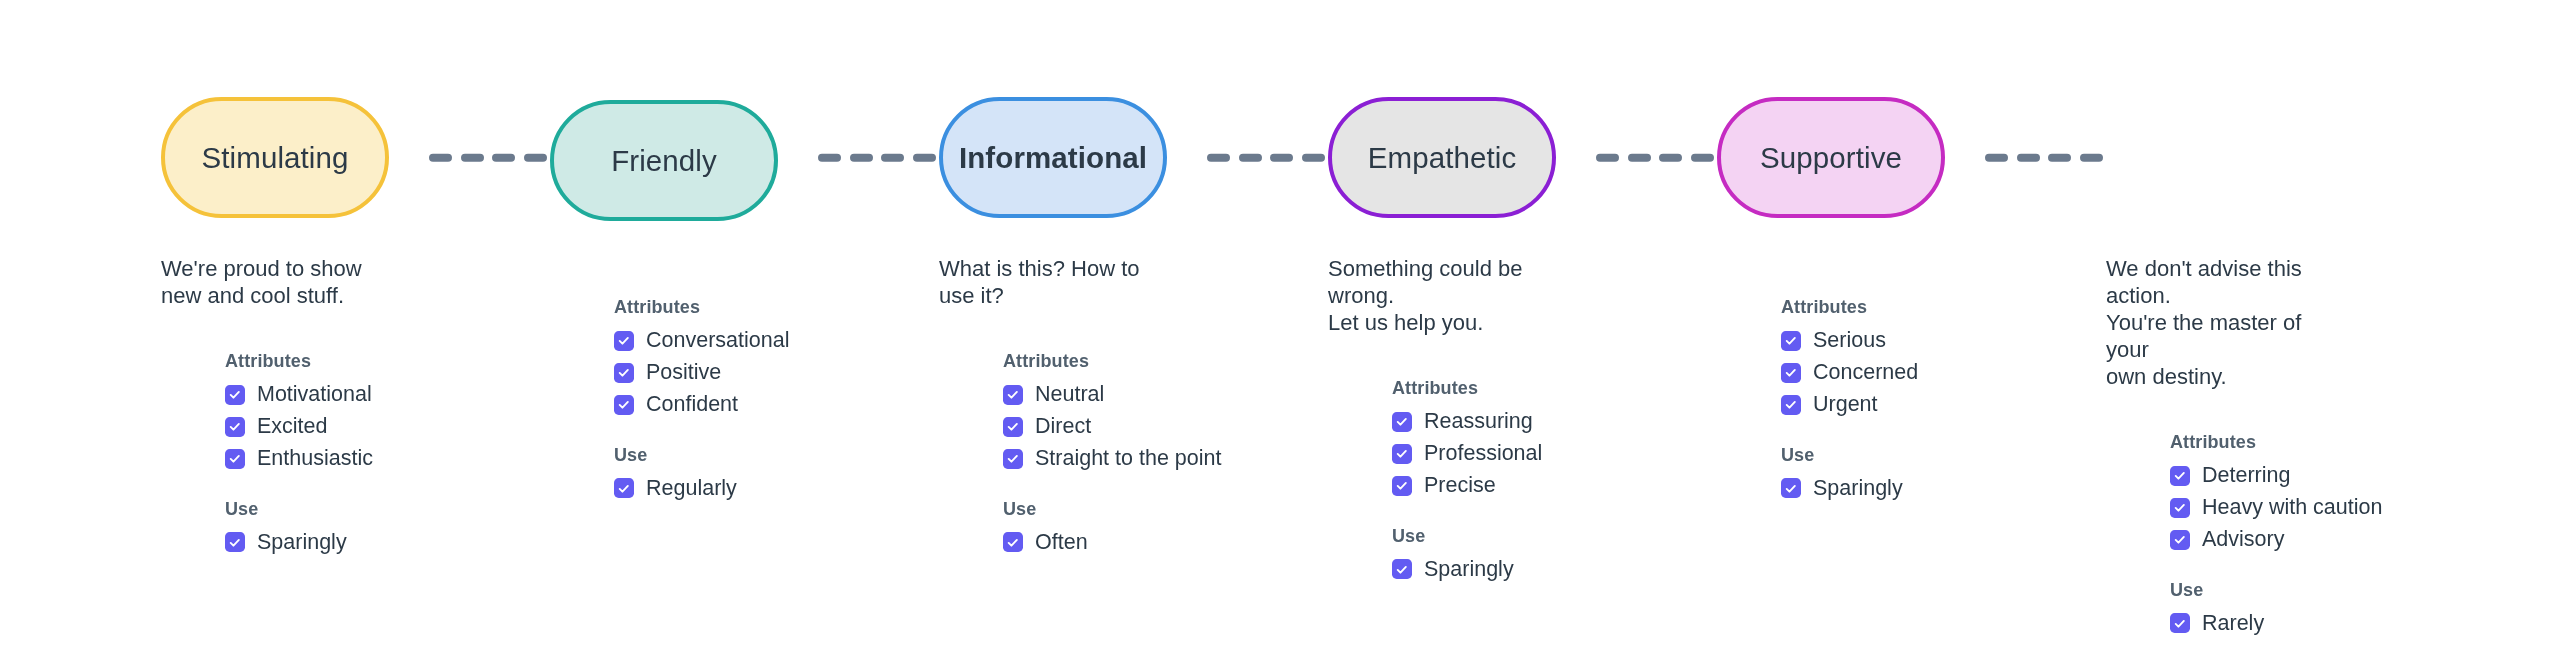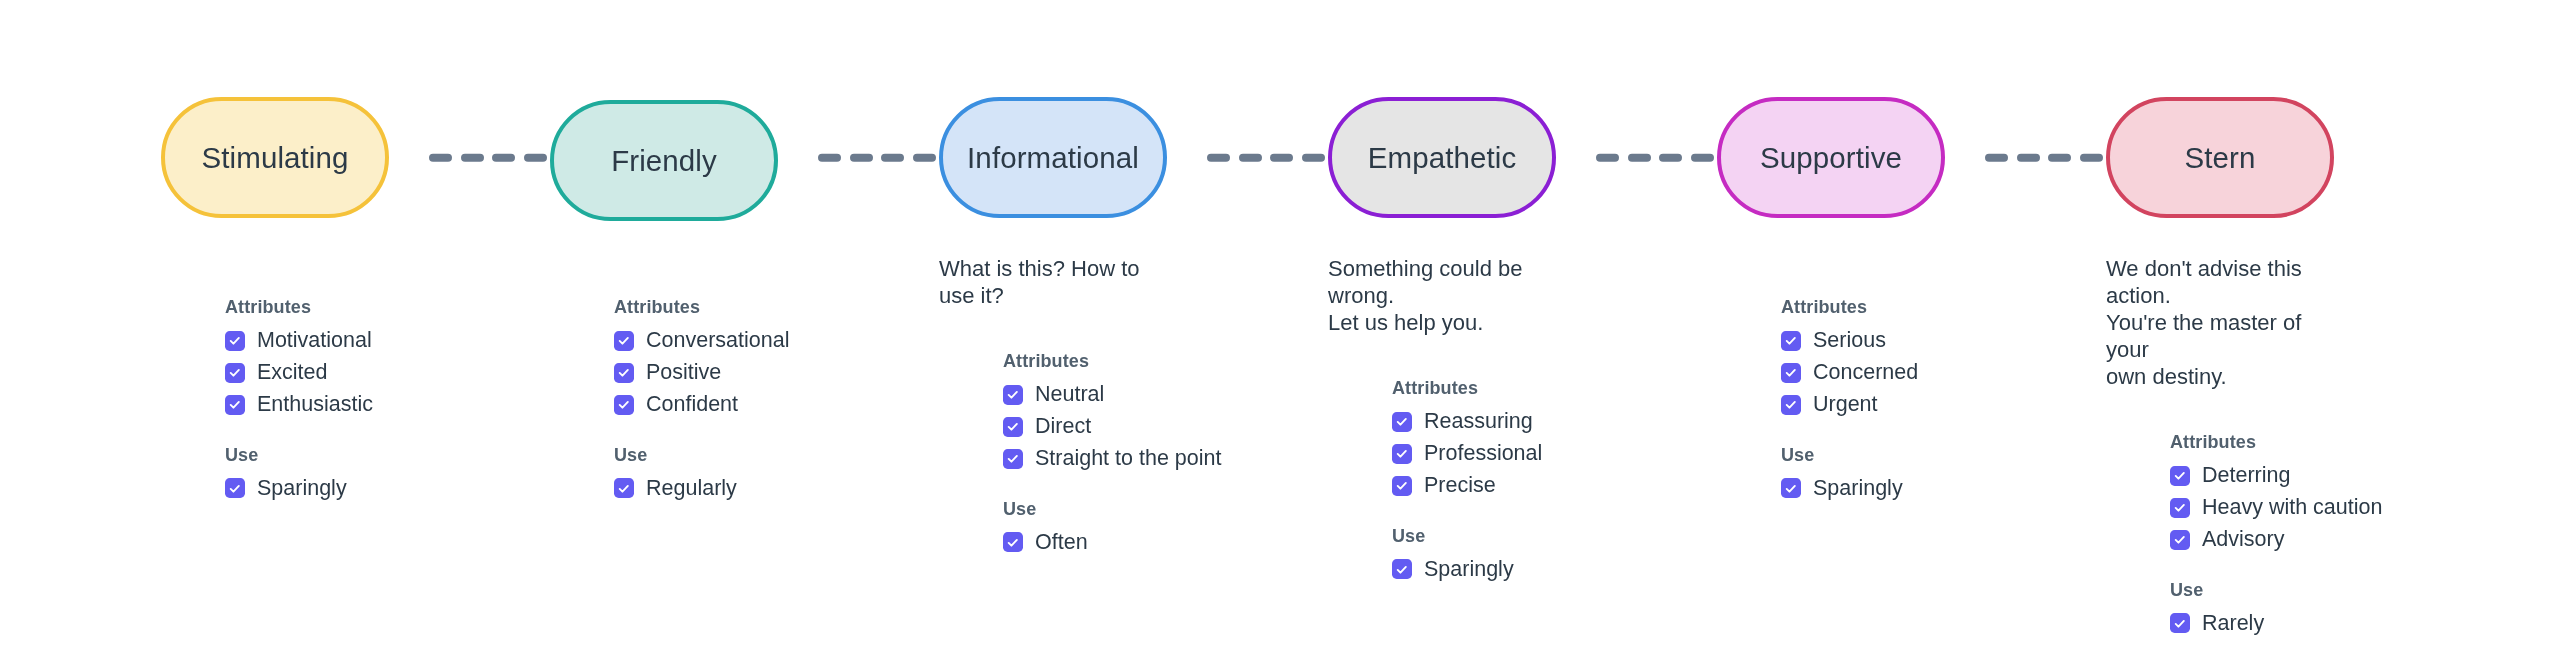--- a/index.html
+++ b/index.html
@@ -156,21 +156,21 @@
       <div class="pill-cell">
         <div class="pill" style="background: rgb(207, 234, 230); border-color: rgb(31, 171, 155); margin-top: 6px;">Friendly</div>
         <div class="connector">
           <span class="dash" style="background: rgb(107, 122, 141);"></span>
           <span class="dash" style="background: rgb(107, 122, 141);"></span>
           <span class="dash" style="background: rgb(107, 122, 141);"></span>
           <span class="dash" style="background: rgb(107, 122, 141);"></span>
         </div>
       </div>
       <div class="pill-cell">
-        <div class="pill" style="background: rgb(212, 228, 248); border-color: rgb(59, 143, 224);">Informational</div>
+        <div class="pill" style="background: rgb(212, 228, 248); border-color: rgb(59, 143, 224); font-weight: bold;">Informational</div>
         <div class="connector">
           <span class="dash" style="background: rgb(107, 122, 141);"></span>
           <span class="dash" style="background: rgb(107, 122, 141);"></span>
           <span class="dash" style="background: rgb(107, 122, 141);"></span>
           <span class="dash" style="background: rgb(107, 122, 141);"></span>
         </div>
       </div>
       <div class="pill-cell">
         <div class="pill" style="background: #e5e5e5; border-color: rgb(139, 31, 212);">Empathetic</div>
         <div class="connector">
@@ -182,27 +182,26 @@
       </div>
       <div class="pill-cell">
         <div class="pill" style="background: rgb(244, 211, 243); border-color: rgb(197, 43, 194);">Supportive</div>
         <div class="connector">
           <span class="dash" style="background: rgb(107, 122, 141);"></span>
           <span class="dash" style="background: rgb(107, 122, 141);"></span>
           <span class="dash" style="background: rgb(107, 122, 141);"></span>
           <span class="dash" style="background: rgb(107, 122, 141);"></span>
         </div>
       </div>
-      <div class="pill-cell">
-        <div class="pill" style="background: rgb(247, 211, 218); border-color: rgb(210, 68, 95);">Stern</div>
-      </div>
     </div>
 
   <div class="columns" id="columns">
       <div class="column">
+        <div class="desc">We're proud to show
+new and cool stuff.</div>
         <div class="checklist-block">
           <div class="group">
             <div class="group-title" style="color: rgb(81, 96, 110);">Attributes</div>
             <div class="check-item">
               <span class="checkbox" style="background: rgb(99, 91, 242);">
                 <svg width="13.4" height="13.4" viewBox="0 0 20 20" aria-hidden="true">
                   <path d="M4 10.3 L8.1 14.4 L16.2 5.9" fill="none" stroke="#ffffff" stroke-width="2.8" stroke-linecap="round" stroke-linejoin="round"></path>
                 </svg>
               </span>
               <span class="check-label">Motivational</span>

